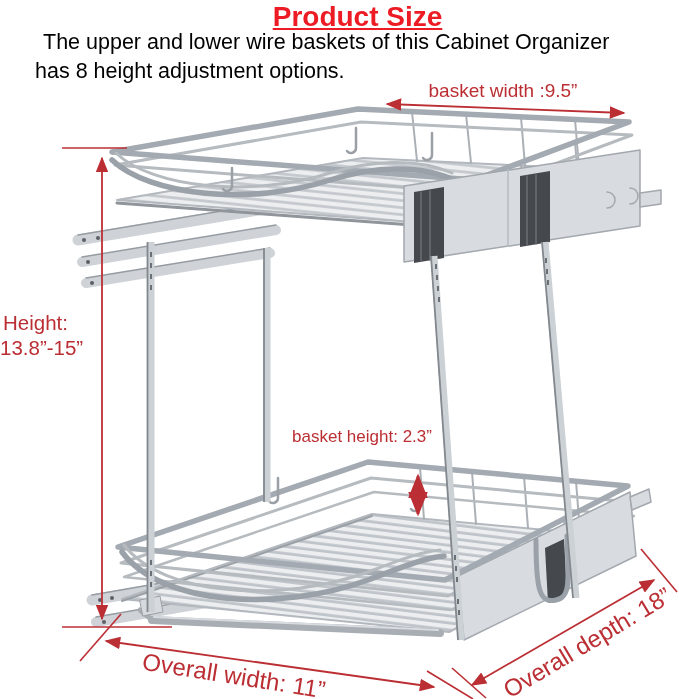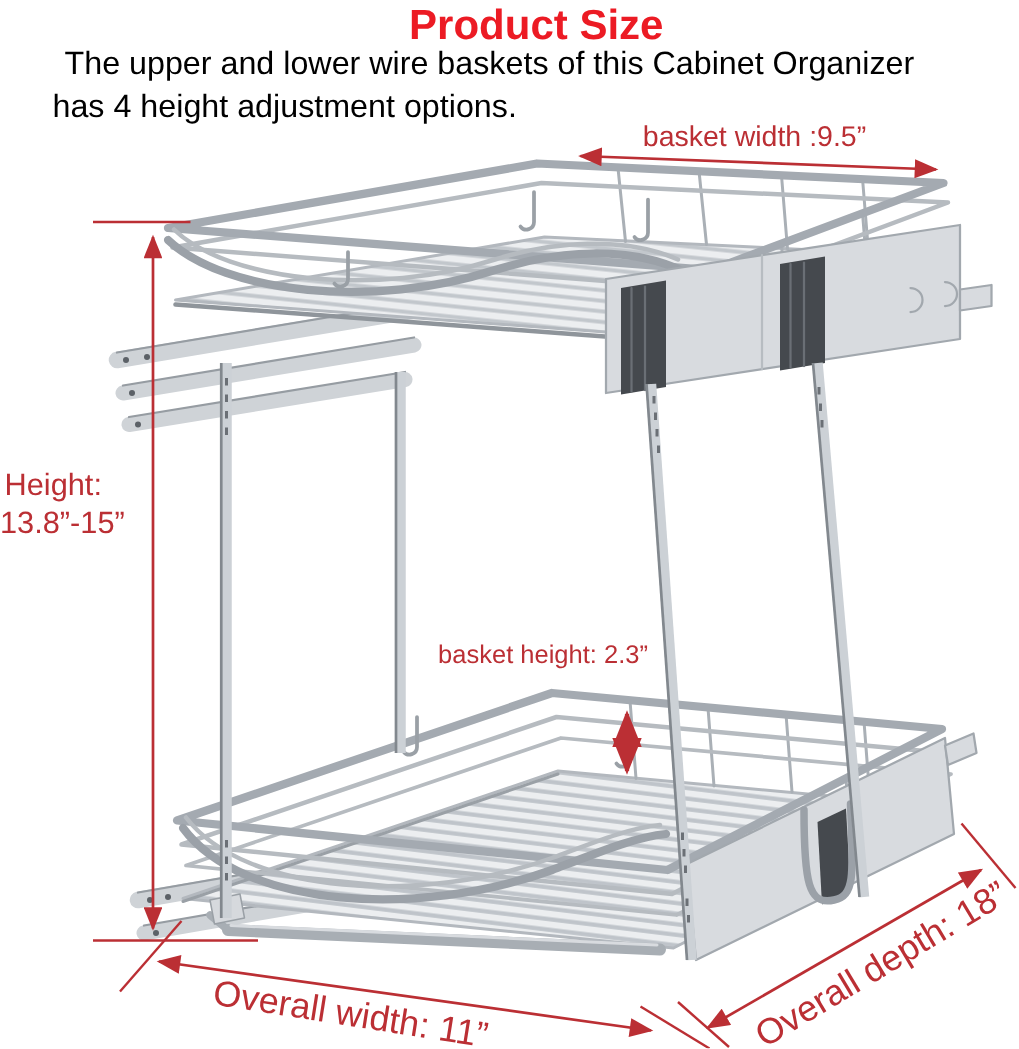--- a/index.html
+++ b/index.html
@@ -1,39 +1,39 @@
 <!DOCTYPE html>
 <html><head>
 <meta charset="utf-8">
 <style>
   html,body{margin:0;padding:0;background:#ffffff;}
   body{width:679px;height:699px;overflow:hidden;font-family:"Liberation Sans",sans-serif;}
   .stage{position:relative;width:679px;height:699px;background:#fff;}
   .title{
     position:absolute;top:1px;left:36px;right:0;
-    text-align:center;font-size:28px;font-weight:bold;color:#ec1b24;letter-spacing:0px;
+    text-align:center;font-size:28px;font-weight:bold;color:#ec1b24;letter-spacing:0px;text-decoration:underline;
   }
   .desc{
     position:absolute;top:28px;left:35px;width:645px;
     font-size:21.5px;line-height:29px;color:#000000;
   }
   .desc .l1{text-indent:8px;}
   svg{position:absolute;top:0;left:0;}
   .dim-text{fill:#bb2f34;}
 </style>
 </head>
 <body>
 
 <div class="stage">
 
   <div class="title">Product Size</div>
 
   <div class="desc">
     <div class="l1">The upper and lower wire baskets of this Cabinet Organizer</div>
-    <div class="l2">has 4 height adjustment options.</div>
+    <div class="l2">has 8 height adjustment options.</div>
   </div>
 
   <svg width="679" height="699" viewBox="0 0 679 699">
     <defs>
       <marker id="ah" viewBox="0 0 10 8" refX="9" refY="4" markerWidth="9" markerHeight="7" orient="auto-start-reverse">
         <path d="M0,0 L10,4 L0,8 Z" fill="#bb2f34"></path>
       </marker>
       <pattern id="wiresT" width="8" height="7" patternUnits="userSpaceOnUse" patternTransform="rotate(6)">
         <rect width="8" height="7" fill="#eceef0"></rect>
         <rect y="2.2" width="8" height="2.6" fill="#c2c7cc"></rect>

